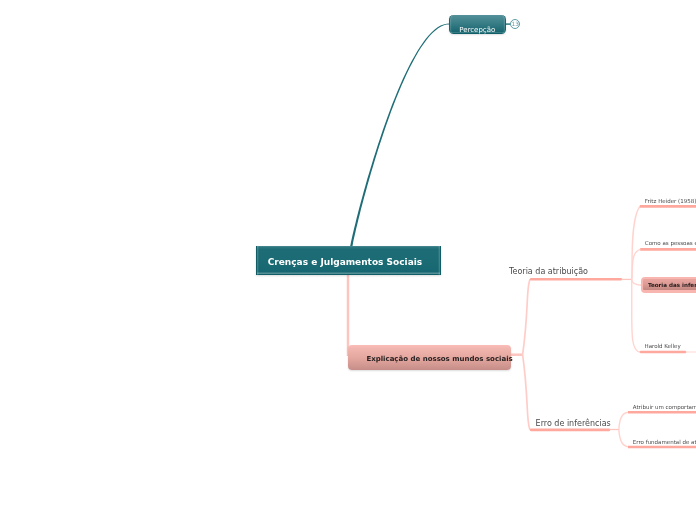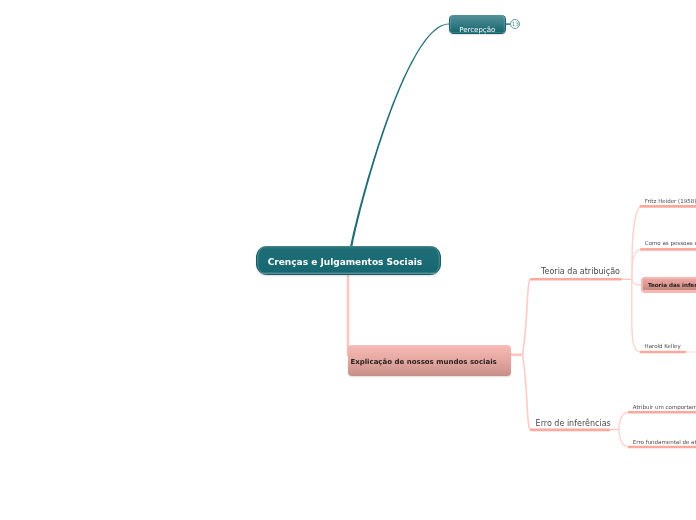--- a/index.html
+++ b/index.html
@@ -7,21 +7,21 @@
        font-family:"DejaVu Sans",sans-serif;
        -webkit-font-smoothing:antialiased;}
   #stage{position:relative;width:696px;height:520px;background:#ffffff;overflow:hidden;}
   svg#links{position:absolute;left:0;top:0;width:696px;height:520px;}
 
   .node{position:absolute;box-sizing:border-box;white-space:nowrap;}
 
   
   #root-node{
     left:255.5px; top:246px; width:185px; height:29px;
-    border-radius:11px;
+    border-radius:0;
     background:linear-gradient(180deg,
         #4d8b93 0%, #2b757e 5%, #1e6d76 12%,
         #1b6b74 55%, #166771 88%,
         #5b939a 95.5%, #0b5964 98.5%, #09515b 100%);
     box-shadow:0 1px 2px rgba(0,0,0,.14),
                inset 1.4px 0 0 rgba(255,255,255,.16),
                inset -1.4px 0 0 rgba(255,255,255,.16);
     border-left:1px solid #125c66; border-right:1px solid #125c66;
     color:#ffffff; font-weight:bold; font-size:9px;
     display:flex;align-items:center;justify-content:flex-start;
@@ -52,22 +52,22 @@
   }
 
   
   .pinkbox{
     border-radius:4px;
     background:linear-gradient(180deg,#fcbdb8 0%,#f2b6b0 12%,#e3a79f 52%,#c68d88 100%);
     box-shadow:0 1px 2px rgba(0,0,0,.14);
     color:#2a2222; font-weight:bold;
     display:flex;align-items:center;justify-content:flex-start;
   }
-  #explicacao-node{ left:348.4px; top:345.3px; width:162.7px; height:31px;
-                    font-size:7px; padding-left:2px; padding-top:1.6px;text-align:center;}
+  #explicacao-node{ left:348.4px; top:345.3px; width:162.7px; height:25px;
+                    font-size:7px; padding-left:18px; padding-top:1.6px;text-align:center;}
 
   #teoria-inf-wrap{position:absolute; left:641.1px; top:276.9px; height:16px; width:120px;
     border-radius:4px; background:#f9b6b1; padding:2.6px 2.2px;
     box-sizing:border-box;}
   #teoria-inf-node{ position:relative; height:100%; width:100%; box-sizing:border-box;
     border-radius:1px; font-size:5.6px; padding-left:4.6px; padding-bottom:.2px;
     display:flex;align-items:center;justify-content:flex-start;
     color:#231c1c; font-weight:bold; white-space:nowrap;
     background:linear-gradient(180deg,#eaa59f 0%,#dc9b95 50%,#c2867f 100%);
   }
@@ -129,21 +129,21 @@
     <span>Percepção</span>
   </div>
   <div id="percepcao-badge">
     <span>13</span>
   </div>
 
   <div class="node pinkbox" id="explicacao-node">
     <span>Explicação de nossos mundos sociais</span>
   </div>
 
-  <div class="label lbl-mid" style="left:541px; top:268px;">Teoria da atribuição</div>
+  <div class="label lbl-mid" style="left:509px; top:268px;">Teoria da atribuição</div>
   <div class="label lbl-mid" style="left:535.6px; top:419.8px;">Erro de inferências</div>
 
   <div class="label lbl-small" style="left:644.8px; top:198.5px;">Fritz Heider (1958)</div>
   <div class="label lbl-small" style="left:644.8px; top:241.4px;">Como as pessoas explicam</div>
   <div class="label lbl-small" style="left:644.5px; top:344px;">Harold Kelley</div>
   <div class="label lbl-small" style="left:632.8px; top:404.8px;">Atribuir um comportamento</div>
   <div class="label lbl-small" style="left:632.8px; top:439.6px;">Erro fundamental de atribuição</div>
 
   <div id="teoria-inf-wrap">
     <div id="teoria-inf-node">

